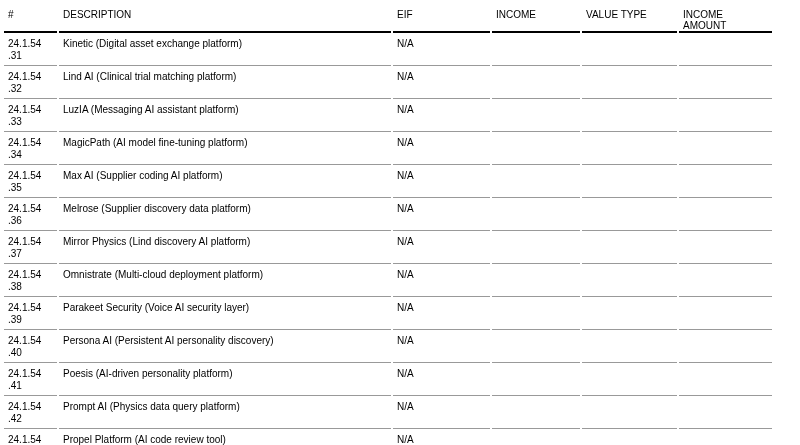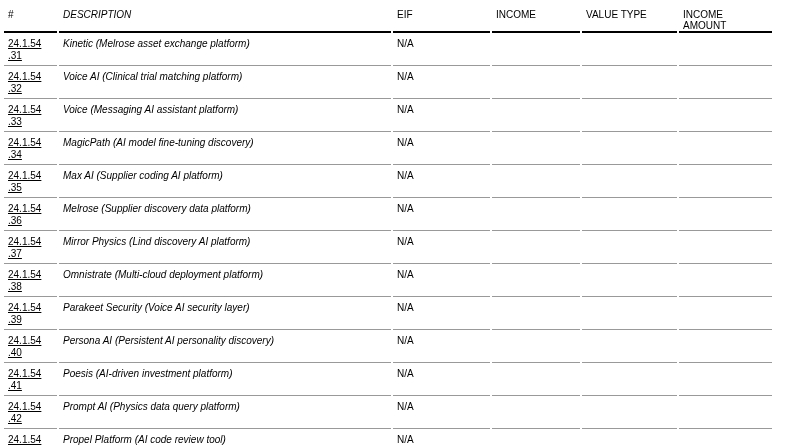--- a/index.html
+++ b/index.html
@@ -43,22 +43,22 @@
     font-size: 10px;
     line-height: 12px;
     height: 24px;
     padding: 5px 2px 3px 4px;
     border-bottom: 1px solid #999999;
     white-space: pre-line;
     overflow: hidden;
   }
   
   th.col-num  { padding-left: 12px; }
-  td.col-num  { padding-left: 8px; text-decoration: underline; }
-  th.col-description, td.col-description { padding-left: 8px; font-style: italic; }
+  td.col-num  { padding-left: 8px; }
+  th.col-description, td.col-description { padding-left: 8px; }
 </style>
 </head>
 <body>
 
 <div class="page">
   <table class="items">
     <colgroup>
       <col style="width:53px">
       <col style="width:332px">
       <col style="width:97px">
@@ -74,48 +74,48 @@
           <th class="col-value">INCOME</th>
           <th class="col-income_type">VALUE TYPE</th>
           <th class="col-income_amount">INCOME
 AMOUNT</th>
         </tr>
     </thead>
     <tbody id="body-rows">
         <tr>
           <td class="col-num">24.1.54
 .31</td>
-          <td class="col-description">Kinetic (Melrose asset exchange platform)</td>
+          <td class="col-description">Kinetic (Digital asset exchange platform)</td>
           <td class="col-eif">N/A</td>
           <td class="col-value"></td>
           <td class="col-income_type"></td>
           <td class="col-income_amount"></td>
         </tr>
         <tr>
           <td class="col-num">24.1.54
 .32</td>
-          <td class="col-description">Voice AI (Clinical trial matching platform)</td>
+          <td class="col-description">Lind AI (Clinical trial matching platform)</td>
           <td class="col-eif">N/A</td>
           <td class="col-value"></td>
           <td class="col-income_type"></td>
           <td class="col-income_amount"></td>
         </tr>
         <tr>
           <td class="col-num">24.1.54
 .33</td>
-          <td class="col-description">Voice (Messaging AI assistant platform)</td>
+          <td class="col-description">LuzIA (Messaging AI assistant platform)</td>
           <td class="col-eif">N/A</td>
           <td class="col-value"></td>
           <td class="col-income_type"></td>
           <td class="col-income_amount"></td>
         </tr>
         <tr>
           <td class="col-num">24.1.54
 .34</td>
-          <td class="col-description">MagicPath (AI model fine-tuning discovery)</td>
+          <td class="col-description">MagicPath (AI model fine-tuning platform)</td>
           <td class="col-eif">N/A</td>
           <td class="col-value"></td>
           <td class="col-income_type"></td>
           <td class="col-income_amount"></td>
         </tr>
         <tr>
           <td class="col-num">24.1.54
 .35</td>
           <td class="col-description">Max AI (Supplier coding AI platform)</td>
           <td class="col-eif">N/A</td>
@@ -164,21 +164,21 @@
 .40</td>
           <td class="col-description">Persona AI (Persistent AI personality discovery)</td>
           <td class="col-eif">N/A</td>
           <td class="col-value"></td>
           <td class="col-income_type"></td>
           <td class="col-income_amount"></td>
         </tr>
         <tr>
           <td class="col-num">24.1.54
 .41</td>
-          <td class="col-description">Poesis (AI-driven investment platform)</td>
+          <td class="col-description">Poesis (AI-driven personality platform)</td>
           <td class="col-eif">N/A</td>
           <td class="col-value"></td>
           <td class="col-income_type"></td>
           <td class="col-income_amount"></td>
         </tr>
         <tr>
           <td class="col-num">24.1.54
 .42</td>
           <td class="col-description">Prompt AI (Physics data query platform)</td>
           <td class="col-eif">N/A</td>

